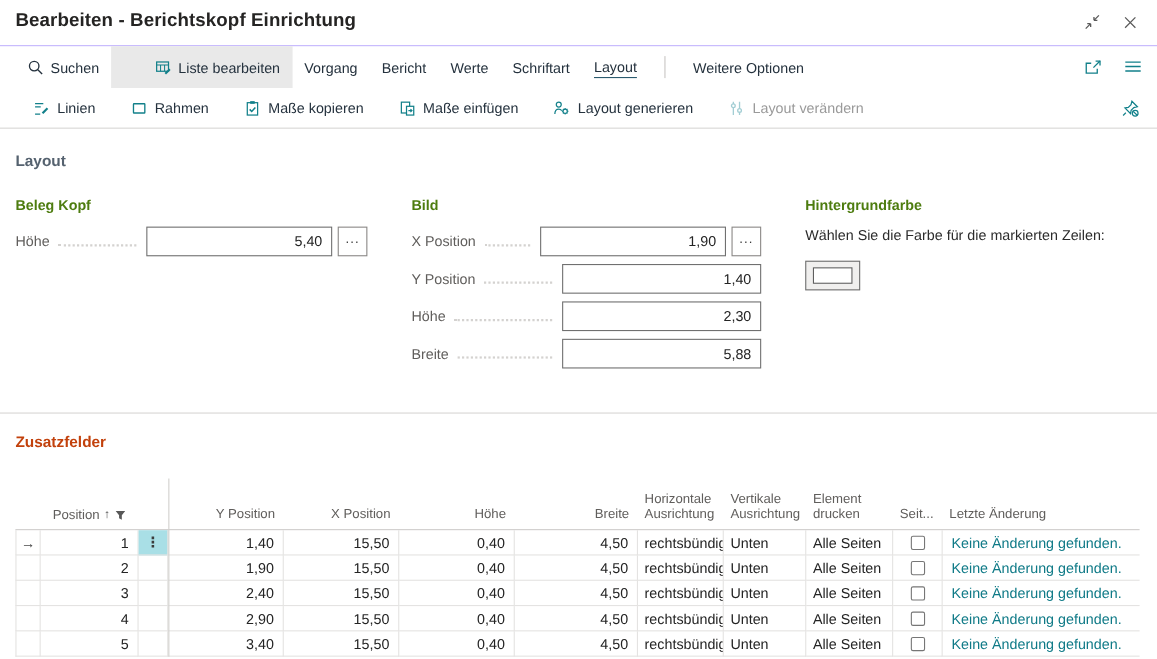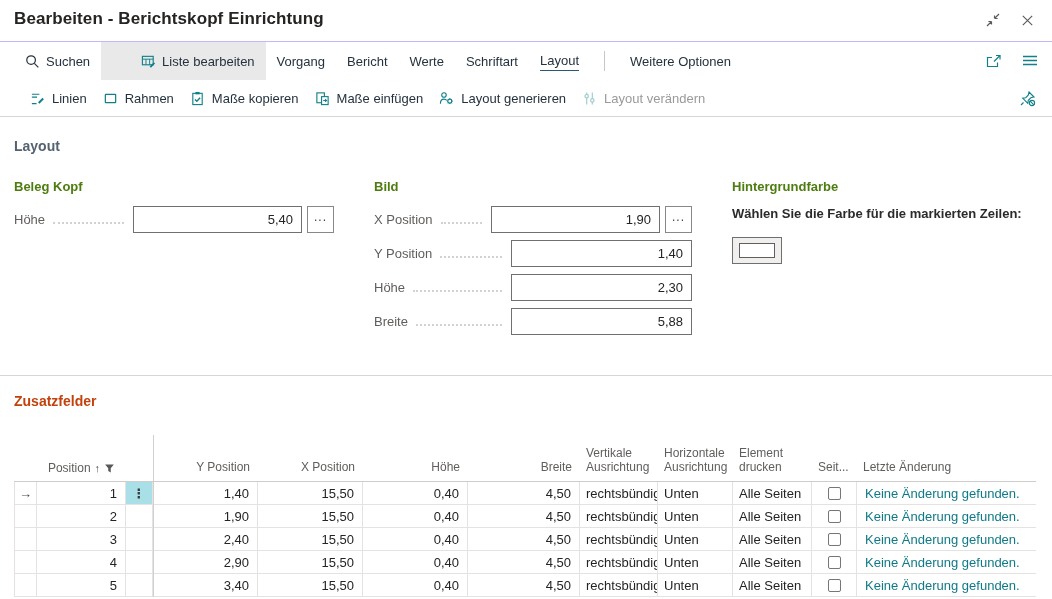--- a/index.html
+++ b/index.html
@@ -14,42 +14,42 @@
 
   .menubar { display:flex; align-items:stretch; height:38px; padding:0 14px; font-size:13px; color:#25323e; }
   .menu-item { display:flex; align-items:center; gap:6px; padding:0 11px; cursor:pointer; white-space:nowrap; }
   .menu-item.selected { background:#e9e9e9;padding-left:40px; }
   .menu-item .mi-label { padding-top:1px; }
   .menu-item.active .mi-label { border-bottom:1.5px solid #2a5a6e; padding-bottom:2px; }
   .menu-sep { width:1px; background:#c8c6c4; margin:9px 14px; }
   .menubar-right { margin-left:auto; display:flex; align-items:center; gap:20px; color:#12808a; }
 
   .toolbar { display:flex; align-items:center; height:37px; padding:0 16px 0 30px;
-    font-size:13px; color:#25323e; border-bottom:1px solid #d8d6d4; gap:16px; }
+    font-size:13px; color:#25323e; border-bottom:1px solid #d8d6d4; gap:32px; }
   .tool-item { display:flex; align-items:center; gap:7px; cursor:pointer; white-space:nowrap; }
   .tool-item .t-icon { color:#12808a; display:flex; }
   .tool-item.disabled { color:#9a9a9a; }
   .tool-item.disabled .t-icon { color:#a3ced4; }
   .toolbar-right { margin-left:auto; color:#12808a; display:flex; }
 
   main { padding:0 16px 0 14px; }
   .section-title { font-size:14px; font-weight:700; color:#55626f; margin-top:21px; }
   .groups { display:grid; grid-template-columns:320px 318px 1fr; column-gap:40px; margin-top:25px; }
   .group-title { font-size:13px; font-weight:700; color:#4d7c0f; margin-bottom:12px; }
   .field-row { display:flex; align-items:center; margin-bottom:7px; height:27px; }
   .field-label { font-size:13px; color:#605e5c; white-space:nowrap; }
   .leader { flex:1; margin:0 9px 0 8px; height:9px; border-bottom:2px dotted #d4d2d0; }
   .input-wrap { display:flex; gap:5px; }
   input.val { height:27px; border:1px solid #707070; text-align:right; padding:0 8px;
     font-size:13px; color:#242424; font-family:inherit; background:#fff; }
   input.w-assist { width:169px; }
   input.w-full { width:181px; }
   .assist-btn { width:27px; height:27px; border:1px solid #8a8886; background:#fff; color:#3b3b3b;
     font-size:12px; line-height:10px; letter-spacing:1px; cursor:pointer; text-align:center; padding-bottom:6px; }
-  .bg-desc { font-size:13px; color:#2b2b2b; margin-top:2px;font-weight:bold; }
+  .bg-desc { font-size:13px; color:#2b2b2b; margin-top:2px; }
   .swatch-outer { margin-top:16px; width:50px; height:27px; background:#f0efee; border:1px solid #6f6f6f;
     display:flex; align-items:center; justify-content:center; cursor:pointer; }
   .swatch-inner { width:36px; height:15px; background:#fff; border:1px solid #5f5f5f; }
 
   .hr-section { border:none; border-top:1px solid #d8d6d4; margin:33px -16px 0 -14px; }
   .grid-title { font-size:14px; font-weight:700; color:#c2410c; margin-top:17px; }
 
   .table-wrap { position:relative; margin-top:10px;
     --cols:23px 89px 27px 105px 105px 105px 112px 78px 75px 79px 45px 1fr; }
   .freeze-line { position:absolute; left:139px; top:16px; bottom:0; width:1px; background:#d2d0ce; }
@@ -296,22 +296,22 @@
             <svg width="11" height="11" viewBox="0 0 14 14">
                 <path d="M1.5 2 H12.5 L8.6 6.8 V12 L5.4 10.3 V6.8 Z" fill="#585858"></path>
               </svg>
           </span>
         </div>
         <div></div>
         <div class="h-num">Y Position</div>
         <div class="h-num">X Position</div>
         <div class="h-num">Höhe</div>
         <div class="h-num">Breite</div>
+        <div class="h-txt">Horizontale Ausrichtung</div>
         <div class="h-txt">Vertikale Ausrichtung</div>
-        <div class="h-txt">Horizontale Ausrichtung</div>
         <div class="h-txt">Element drucken</div>
         <div class="h-txt">Seit...</div>
         <div class="h-txt">Letzte Änderung</div>
       </div>
 
       <div id="grid-body">
           <div class="trow">
             <div class="c-ind">→</div>
             <div class="c-num">1</div>
             <div class="c-opt sel">⋮</div>

